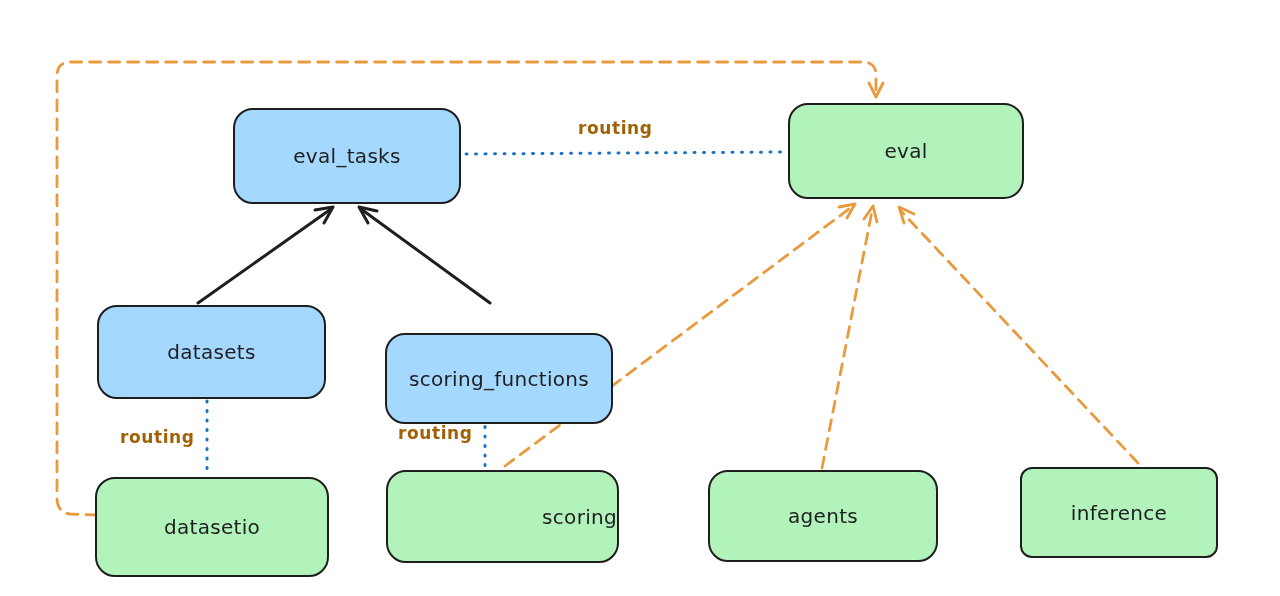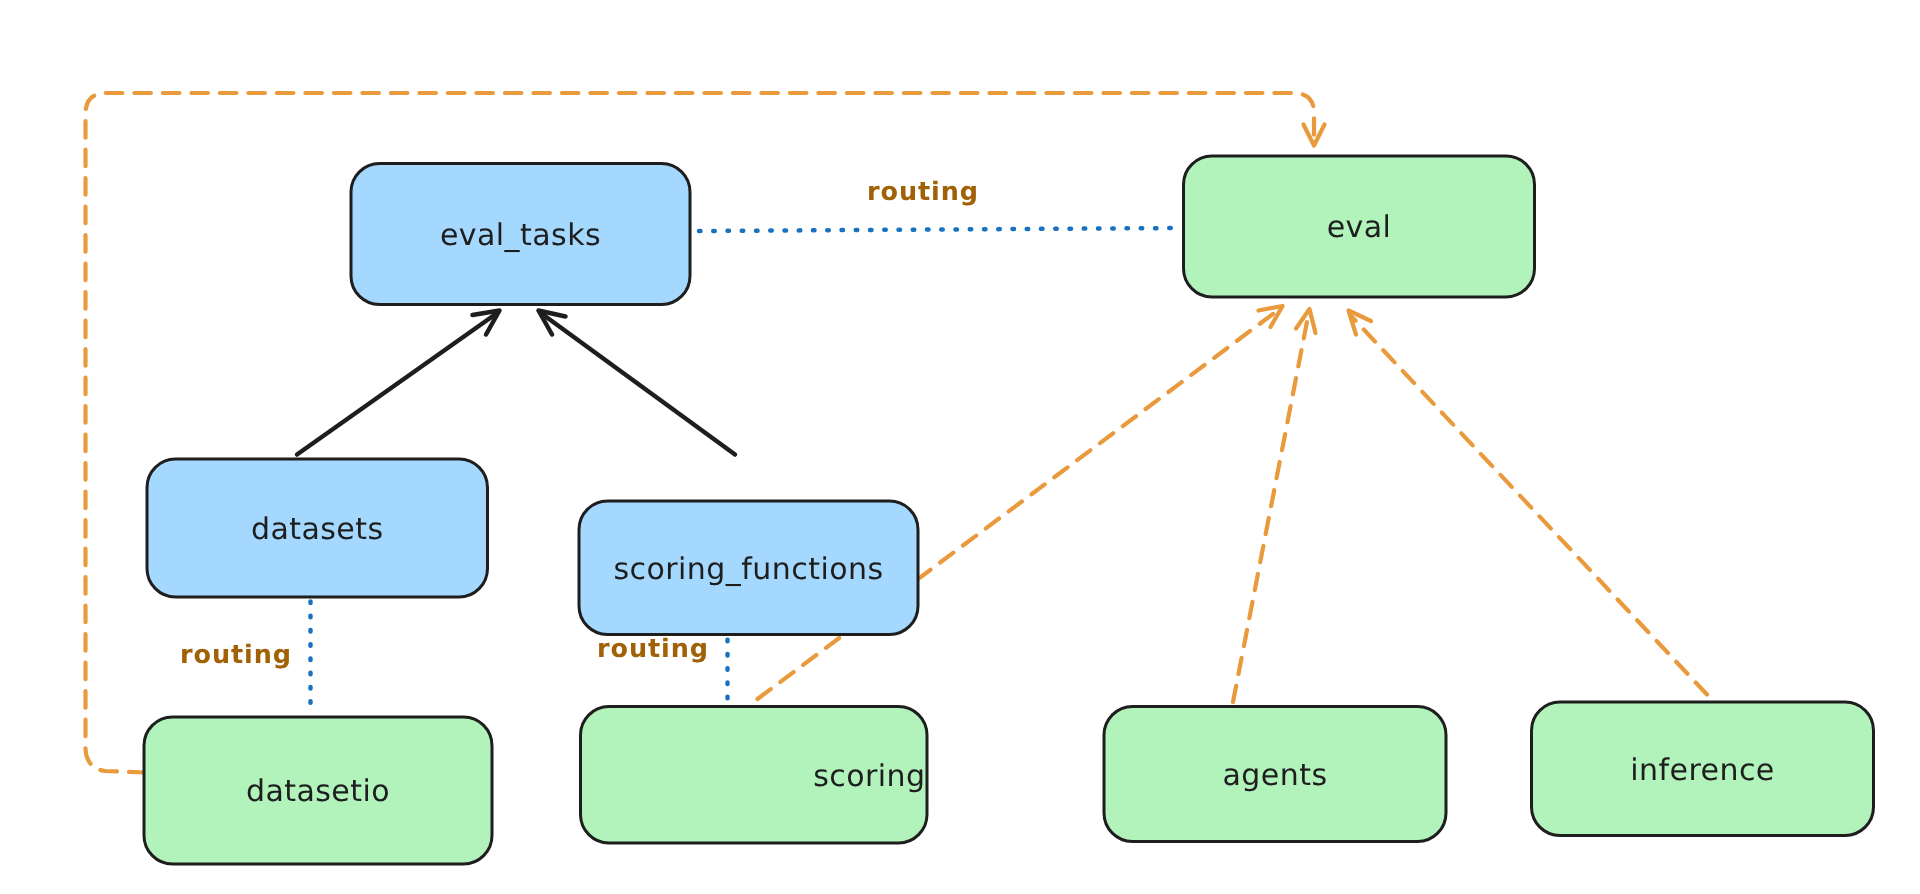--- a/index.html
+++ b/index.html
@@ -112,25 +112,25 @@
   </div>
 
   <div class="node node-green" style="left:95px; top:477px; width:234px; height:100px;">
     <span>datasetio</span>
   </div>
 
   <div class="node node-green" style="left:386px; top:470px; width:233px; height:93px;justify-content:flex-end;">
     <span>scoring</span>
   </div>
 
-  <div class="node node-green" style="left:735px; top:470px; width:230px; height:92px;text-align:right;">
+  <div class="node node-green" style="left:708px; top:470px; width:230px; height:92px;text-align:right;">
     <span>agents</span>
   </div>
 
-  <div class="node node-green" style="left:1020px; top:467px; width:230px; height:91px;">
+  <div class="node node-green" style="left:1020px; top:467px; width:198px; height:91px;border-radius:12px;">
     <span>inference</span>
   </div>
 
   <div class="edge-label" style="left:578px; top:118px;">routing</div>
 
   <div class="edge-label" style="left:120px; top:427px;">routing</div>
 
   <div class="edge-label" style="left:398px; top:423px;">routing</div>
 
 </div>

